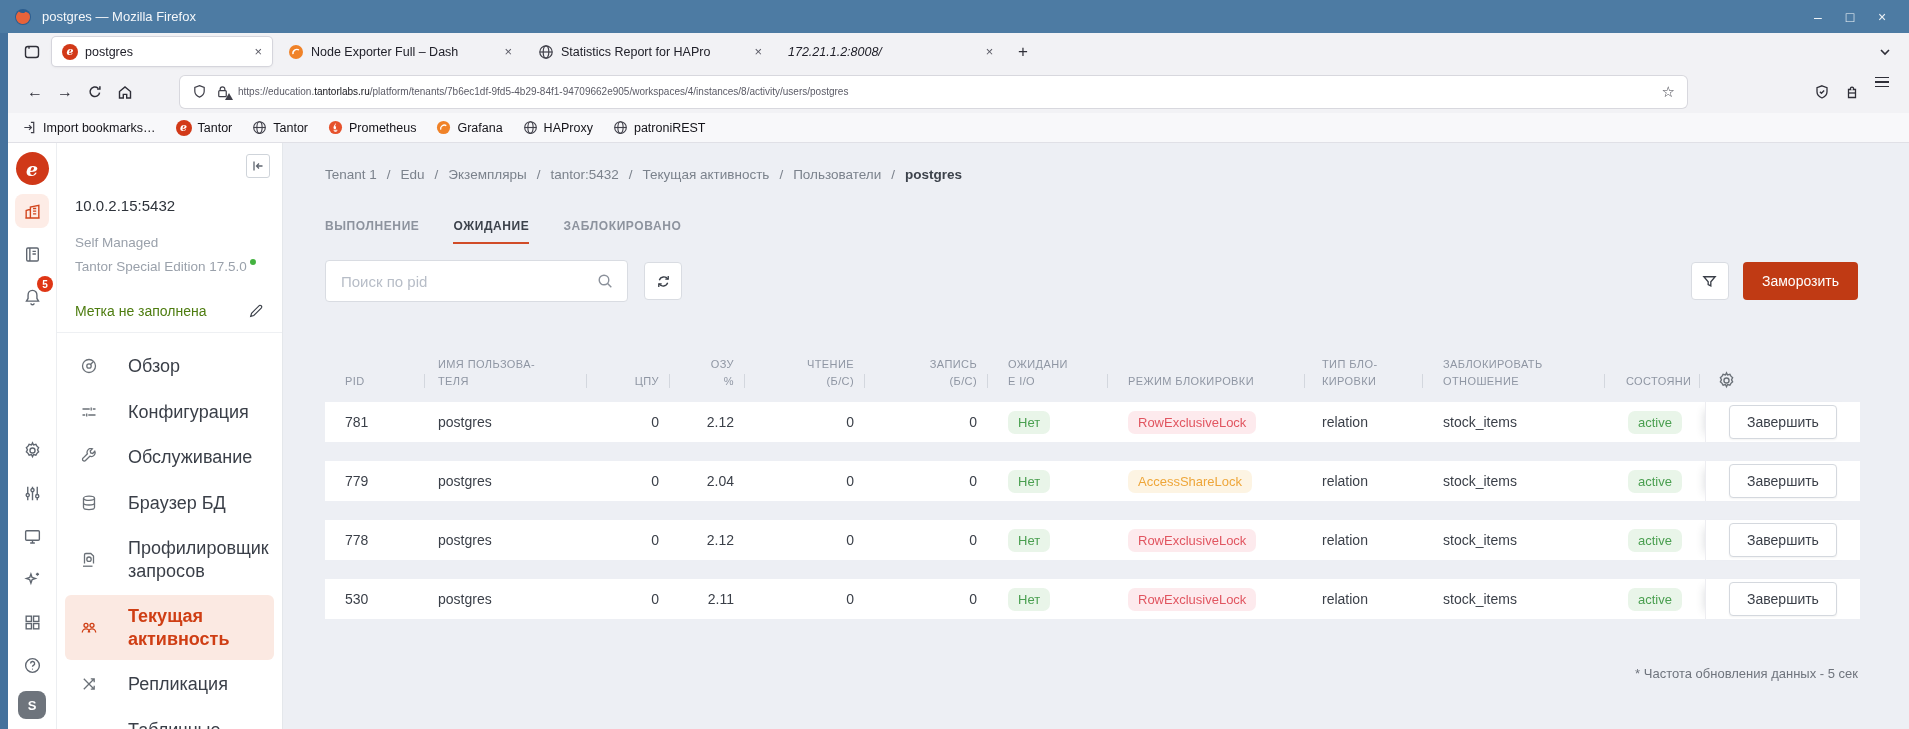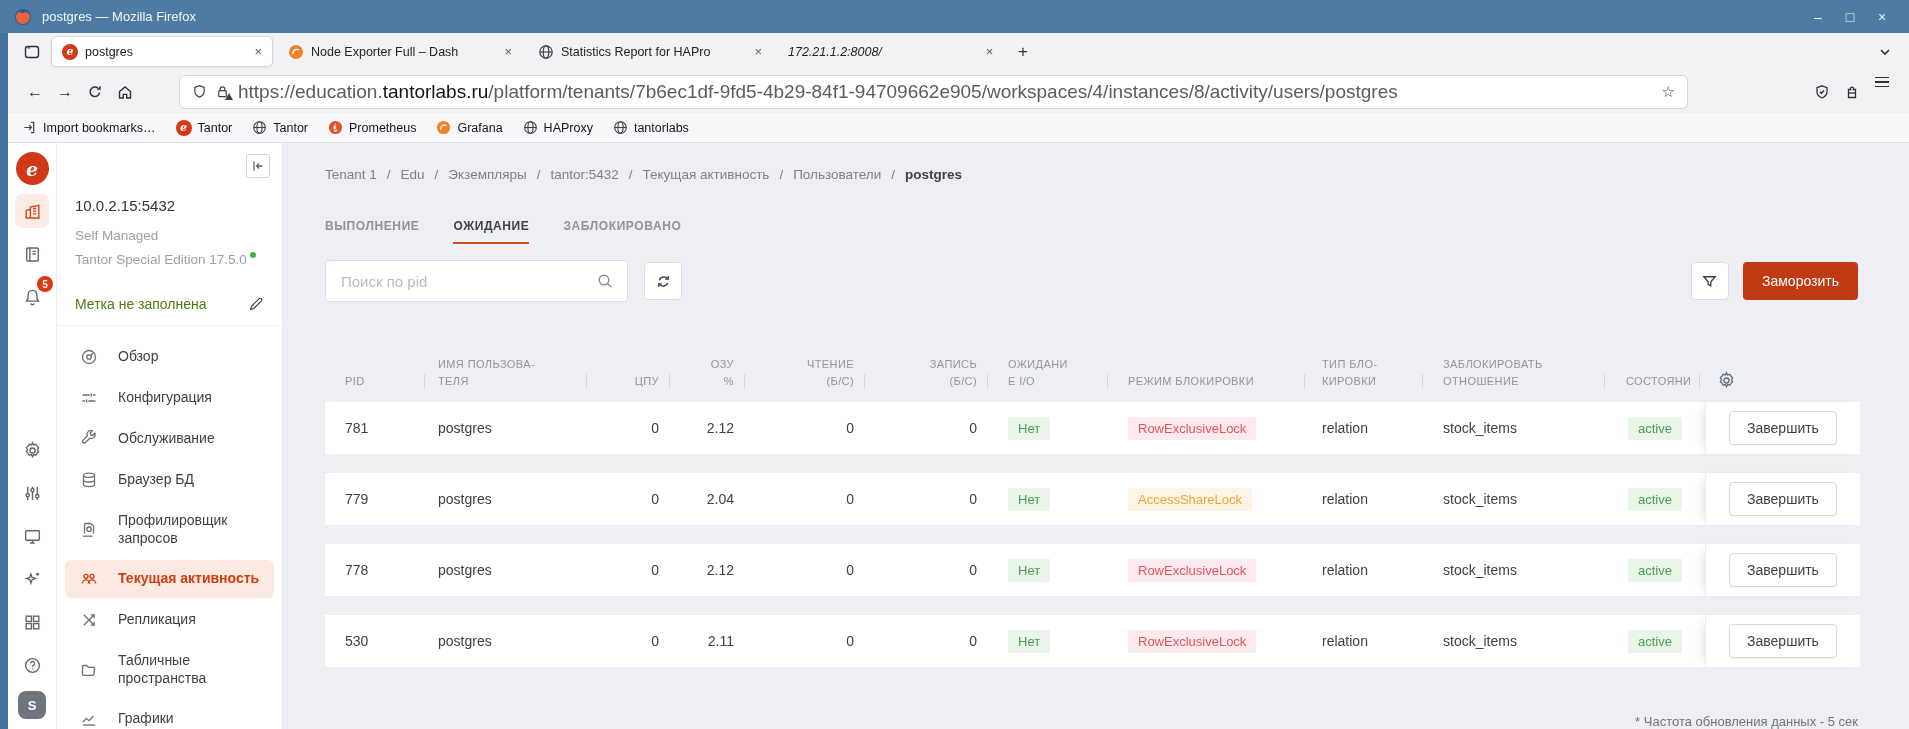--- a/index.html
+++ b/index.html
@@ -26,21 +26,21 @@
   .tab1{width:200px;} .tab2{width:224px;} .tab3{width:224px;} .tab4{width:205px;font-style:italic;}
   .newtab{width:28px;height:28px;display:grid;place-items:center;font-size:17px;color:#2f2f38;}
   .tab-chevron{margin-left:auto;width:28px;height:28px;display:grid;place-items:center;}
   .fav{width:16px;height:16px;border-radius:50%;display:grid;place-items:center;flex:none;}
   .fav-tantor{background:#d23918;color:#fff;font:italic 700 11px "DejaVu Serif",serif;}
 
   
   .navbar{height:43px;background:#f2f2f5;display:flex;align-items:center;padding:0 12px;flex:none;}
   .nav-btn{width:30px;height:30px;display:grid;place-items:center;font-size:16px;color:#2f2f38;border-radius:4px;flex:none;}
   .urlbar{flex:1;height:32px;margin:0 120px 0 40px;background:#fff;border-radius:5px;box-shadow:0 0 0 1px #d8d8de;display:flex;align-items:center;padding:0 12px;gap:8px;min-width:0;}
-  .url-text{font-size:19px;color:#5b5b66;white-space:nowrap;overflow:hidden;flex:1;}
+  .url-text{font-size:10px;color:#5b5b66;white-space:nowrap;overflow:hidden;flex:1;}
   .url-text .domain{color:#15141a;}
   .lockwrap{position:relative;}
   .lock-warn{position:absolute;right:-3px;bottom:-1px;width:0;height:0;border-left:4px solid transparent;border-right:4px solid transparent;border-bottom:7px solid #40404a;}
 
   
   .bookmarks{height:29px;background:#f8f8fa;border-bottom:1px solid #e0e0e6;display:flex;align-items:center;gap:20px;padding:0 14px;font-size:12.5px;color:#15141a;flex:none;}
   .bm{display:flex;align-items:center;gap:6px;}
 
   
   .app{flex:1;display:flex;background:#edeff4;min-height:0;}
@@ -50,26 +50,26 @@
   .rail-item{width:34px;height:34px;display:grid;place-items:center;border-radius:8px;margin-top:9px;color:#5f6670;position:relative;}
   .rail-item.active{background:#fdece6;color:#d2441c;}
   .badge{position:absolute;top:-4px;right:-4px;min-width:16px;height:16px;border-radius:50%;background:#df3615;color:#fff;font-size:10px;font-weight:700;display:grid;place-items:center;}
   .rail-spacer{flex:1;}
   .avatar{width:28px;height:28px;border-radius:8px;background:#6e747c;color:#fff;font-size:13px;font-weight:700;display:grid;place-items:center;margin-top:9px;}
 
   .sidebar{width:225px;background:#fff;border-right:1px solid #e4e7eb;position:relative;padding-top:44px;flex:none;}
   .collapse-btn{position:absolute;top:11px;right:12px;width:22px;height:22px;border:1px solid #cfd4da;border-radius:3px;display:grid;place-items:center;background:#fff;color:#5f6670;}
   .inst{padding:10px 18px 16px;}
   .inst-addr{font-size:15px;color:#2e333b;}
-  .inst-type{margin-top:14px;font-size:13.5px;color:#9aa1ab;}
+  .inst-type{margin-top:21px;font-size:13.5px;color:#9aa1ab;}
   .inst-ed{margin-top:9px;font-size:13.5px;color:#9aa1ab;}
   .gdot{display:inline-block;width:6px;height:6px;border-radius:50%;background:#43b23f;margin-left:3px;vertical-align:top;}
   .label-row{display:flex;align-items:center;justify-content:space-between;padding:13px 18px;border-bottom:1px solid #eef0f3;color:#4d7c0f;font-size:14px;}
   .snav{padding:12px 8px;}
-  .nav-item{display:flex;align-items:center;gap:20px;padding:10px 8px 10px 15px;margin-bottom:3px;border-radius:6px;font-size:14px;color:#3a3f48;line-height:1.25;}
+  .nav-item{display:flex;align-items:center;gap:30px;padding:10px 8px 10px 15px;margin-bottom:3px;border-radius:6px;font-size:18px;color:#3a3f48;line-height:1.25;}
   .nav-item svg{flex:none;color:#6a7077;}
   .nav-item.active{background:#fbe9e2;color:#cf3e14;font-weight:700;}
   .nav-item.active svg{color:#cf3e14;}
 
   
   .main{flex:1;padding:16px 51px 0 42px;display:flex;flex-direction:column;min-width:0;}
   .crumbs{margin-top:8px;font-size:13.5px;color:#7b828c;display:flex;gap:10px;align-items:center;white-space:nowrap;}
   .crumb-last{color:#3c424b;font-weight:700;}
   .vtabs{margin-top:37px;display:flex;gap:34px;font-size:12px;font-weight:700;letter-spacing:.6px;color:#8d939e;}
   .vtab{padding-bottom:9px;border-bottom:2px solid transparent;}
@@ -85,26 +85,26 @@
   .freeze-btn{height:38px;padding:0 19px;background:#c03a14;color:#fff;border:none;border-radius:4px;font-size:14px;font-family:inherit;}
 
   .tbl{margin-top:38px;width:1535px;--cols:105px 162px 83px 75px 120px 123px 120px 197px 118px 182px 95px 155px;flex:none;}
   .thead{display:grid;grid-template-columns:var(--cols);align-items:end;padding:8px 0 12px;color:#8f96a3;font-size:11px;letter-spacing:.4px;line-height:1.55;}
   .th{position:relative;white-space:pre-line;padding-left:8px;}
   .th::after{content:"";position:absolute;right:5px;bottom:2px;width:1px;height:14px;background:#d3d7de;}
   .th.nosep::after{display:none;}
   .th.num{text-align:right;padding-right:16px;}
   .th-pid{padding-left:20px;}
   .th-gear{display:flex;align-items:end;padding:0 0 0 12px;}
-  .trow{display:grid;grid-template-columns:var(--cols);align-items:center;background:#fff;height:52px;margin-bottom:19px;font-size:14px;color:#3a3f48;}
+  .trow{display:grid;grid-template-columns:var(--cols);align-items:center;background:#fff;height:40px;margin-bottom:19px;font-size:14px;color:#3a3f48;}
   .td{padding-left:8px;}
   .td.num{text-align:right;padding-right:16px;}
   .td-pid{padding-left:20px;}
   .td-chip{padding-left:15px;}
-  .chip{display:inline-block;padding:5px 10px;border-radius:0;font-size:13px;line-height:1;}
+  .chip{display:inline-block;padding:5px 10px;border-radius:7px;font-size:13px;line-height:1;}
   .chip[data-variant="green"]{color:#4a9f50;background:#e9f5e9;}
   .chip[data-variant="red"]{color:#e15560;background:#fdeaed;}
   .chip[data-variant="amber"]{color:#eea63a;background:#fdf4e3;}
   .td-action{height:100%;display:flex;align-items:center;justify-content:center;border-left:1px solid #ededf1;box-shadow:-8px 0 10px -8px rgba(40,50,60,.18);}
   .act-btn{height:34px;padding:0 17px;background:#fff;border:1px solid #d4d8de;border-radius:4px;font-size:14px;color:#3a3f48;font-family:inherit;box-shadow:0 1px 2px rgba(0,0,0,.05);}
   .footnote{margin-top:28px;text-align:right;font-size:13px;color:#6f747d;padding-right:0;}
 
   .hamburger{display:flex;flex-direction:column;gap:3px;}
   .hamburger i{width:14px;height:1.6px;background:#2f2f38;display:block;}
 </style>
@@ -277,21 +277,21 @@
         <span>HAProxy</span>
       </span>
       <span class="bm">
         <span>
             <svg width="15" height="15" viewBox="0 0 16 16" fill="none" stroke="#40404a" stroke-width="1.2">
               <circle cx="8" cy="8" r="6.2"></circle>
               <ellipse cx="8" cy="8" rx="2.8" ry="6.2"></ellipse>
               <path d="M1.8 8h12.4"></path>
             </svg>
           </span>
-        <span>tantorlabs</span>
+        <span>patroniREST</span>
       </span>
     </div>
 
     <div class="app">
 
       <div class="rail">
         <div class="rail-logo">e</div>
         <div class="rail-item active">
           <span>
               <svg width="19" height="19" viewBox="0 0 18 18" fill="none" stroke="currentColor" stroke-width="1.3">

